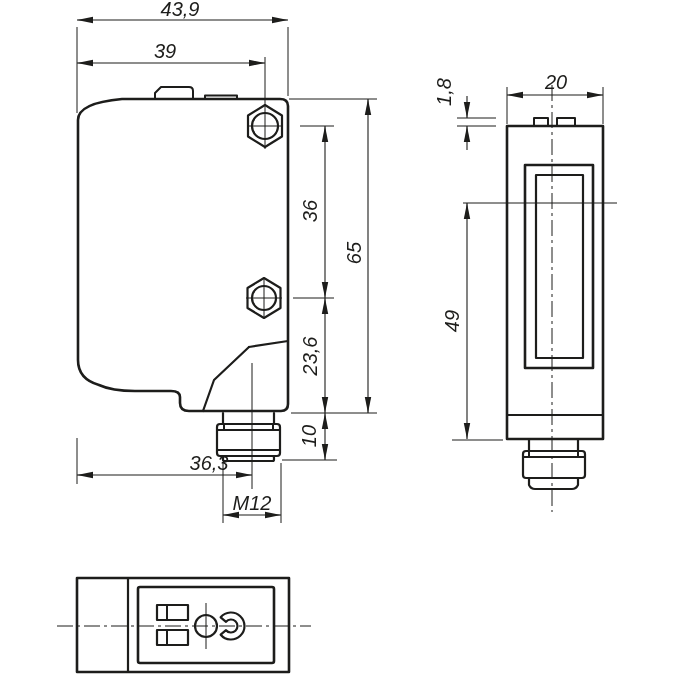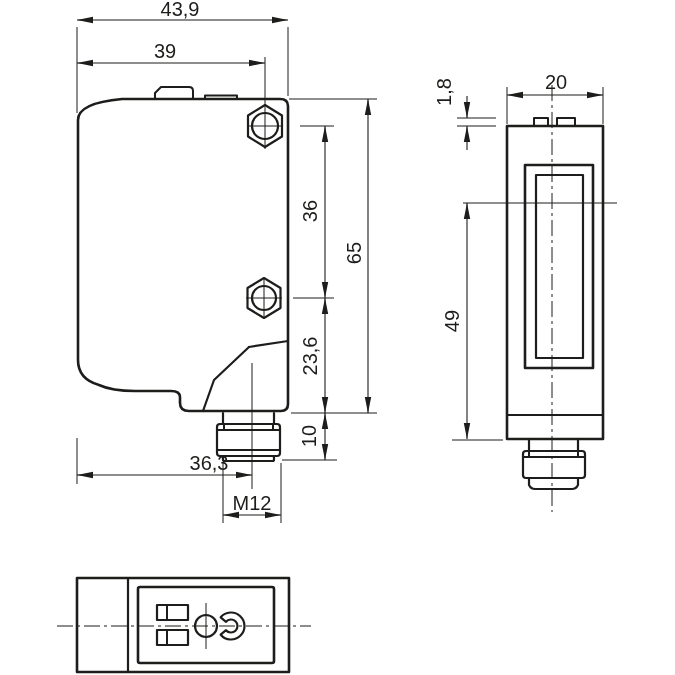--- a/index.html
+++ b/index.html
@@ -1,16 +1,16 @@
 <!DOCTYPE html>
 <html><head>
 <meta charset="utf-8">
 <style>
   html,body{margin:0;padding:0;background:#fff;}
-  .stage{width:675px;height:675px;background:#fff;position:relative;font-family:"Liberation Sans",sans-serif;}
+  .stage{width:675px;height:675px;background:#fff;position:relative;font-family:"Liberation Sans",sans-serif;font-style:italic;}
   svg{display:block;}
   .ol{fill:none;stroke:#1d1d1b;stroke-width:2.6;stroke-linejoin:round;stroke-linecap:round;}
   .ml{fill:none;stroke:#1d1d1b;stroke-width:2.2;stroke-linejoin:round;stroke-linecap:round;}
   .sl{fill:none;stroke:#1d1d1b;stroke-width:2;stroke-linejoin:round;}
   .tl{fill:none;stroke:#1d1d1b;stroke-width:1;}
   .dl{fill:none;stroke:#1d1d1b;stroke-width:1.1;}
   .cl{fill:none;stroke:#1d1d1b;stroke-width:1;stroke-dasharray:16 4 3 4;}
   text.dim{fill:#1d1d1b;font-size:20px;font-family:"Liberation Sans",sans-serif;}
 </style>
 </head>

